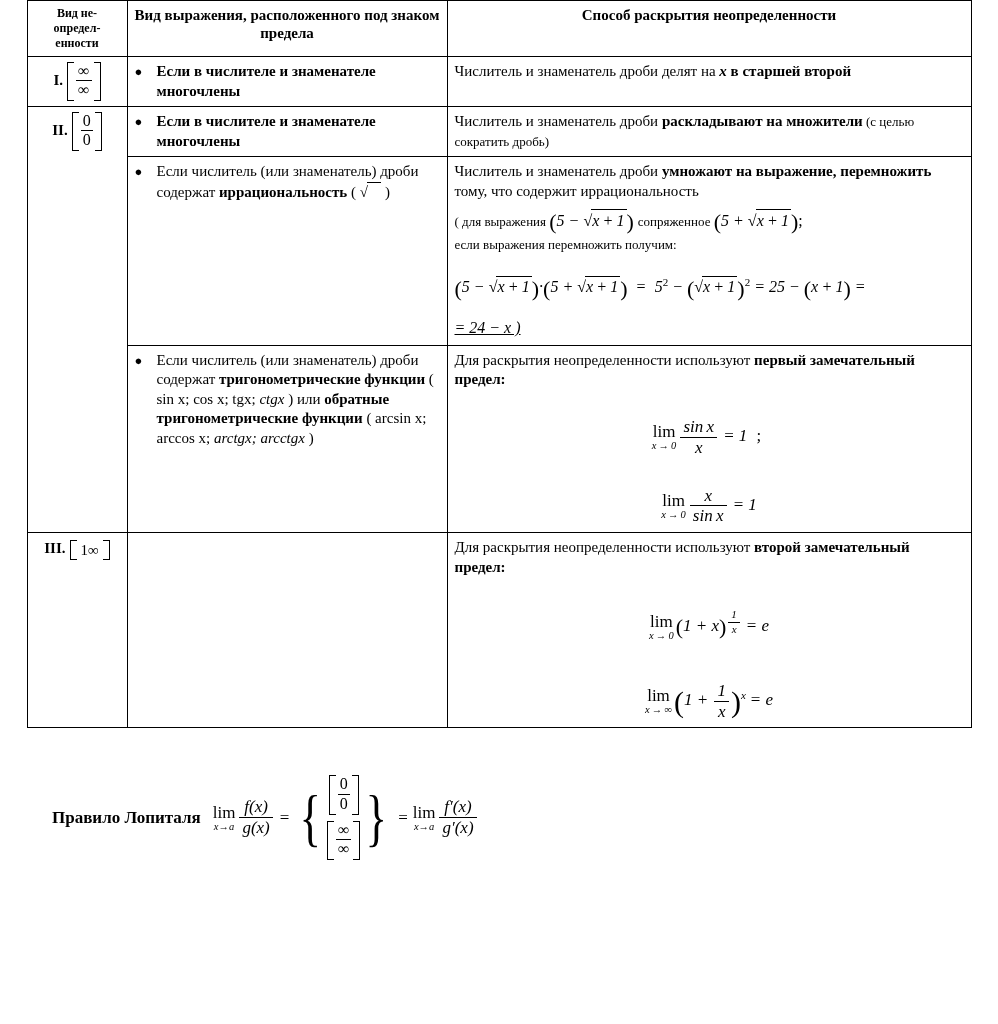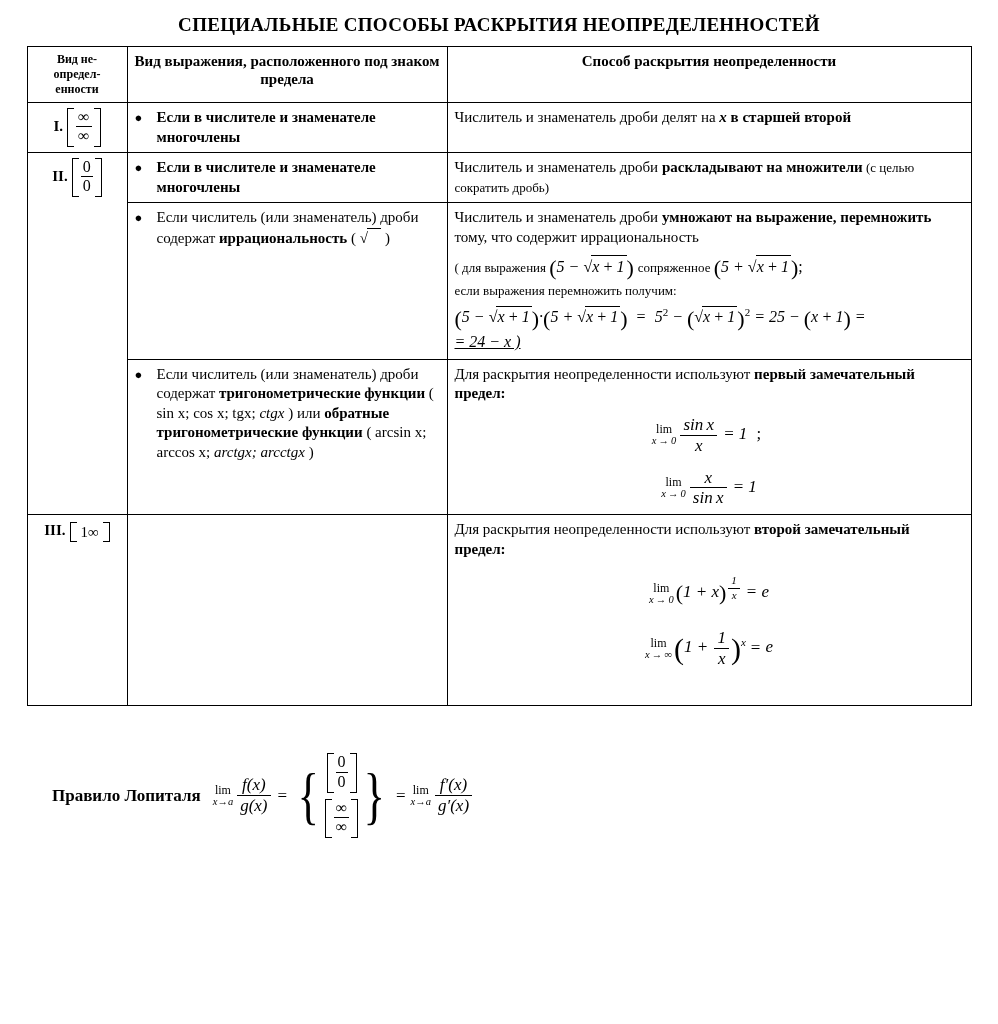--- a/index.html
+++ b/index.html
@@ -121,33 +121,34 @@
   .desc b { font-weight: bold; }
   .desc .small { font-size: 13px; }
   .desc .ital { font-style: italic; }
 
   .mathline {
     text-align: center;
     font-family: "Liberation Serif", serif;
     font-size: 17px;
     padding: 6px 0 2px 0;
     font-style: italic;
+    margin-top: 16px;
   }
   .mathline.left { text-align: left; }
   .math-note { font-size: 13px; font-style: normal; line-height: 1.35; }
 
   
   .lim {
     display: inline-block;
     vertical-align: middle;
     text-align: center;
     font-style: normal;
     margin-right: 2px;
   }
-  .lim .l1 { display: block; font-size: 12px; line-height: 1; }
+  .lim .l1 { display: block; font-size: 17px; line-height: 1; }
   .lim .l2 { display: block; font-size: 10.5px; line-height: 1.1; font-style: italic; }
 
   .frac {
     display: inline-block;
     vertical-align: middle;
     text-align: center;
     font-style: italic;
     line-height: 1.05;
     margin: 0 2px;
   }
@@ -199,21 +200,20 @@
     text-align: center;
   }
   .twostack > div { padding: 3px 0; }
   .eq { font-style: normal; margin: 0 5px; }
 </style>
 </head>
 <body>
 
 <div class="page">
 
-  <div class="doc-title">СПЕЦИАЛЬНЫЕ СПОСОБЫ РАСКРЫТИЯ НЕОПРЕДЕЛЕННОСТЕЙ</div>
 
   <table class="main">
     <colgroup>
       <col class="col-a">
         <col class="col-b">
         <col class="col-c">
     </colgroup>
     <tbody>
 
       <tr>

